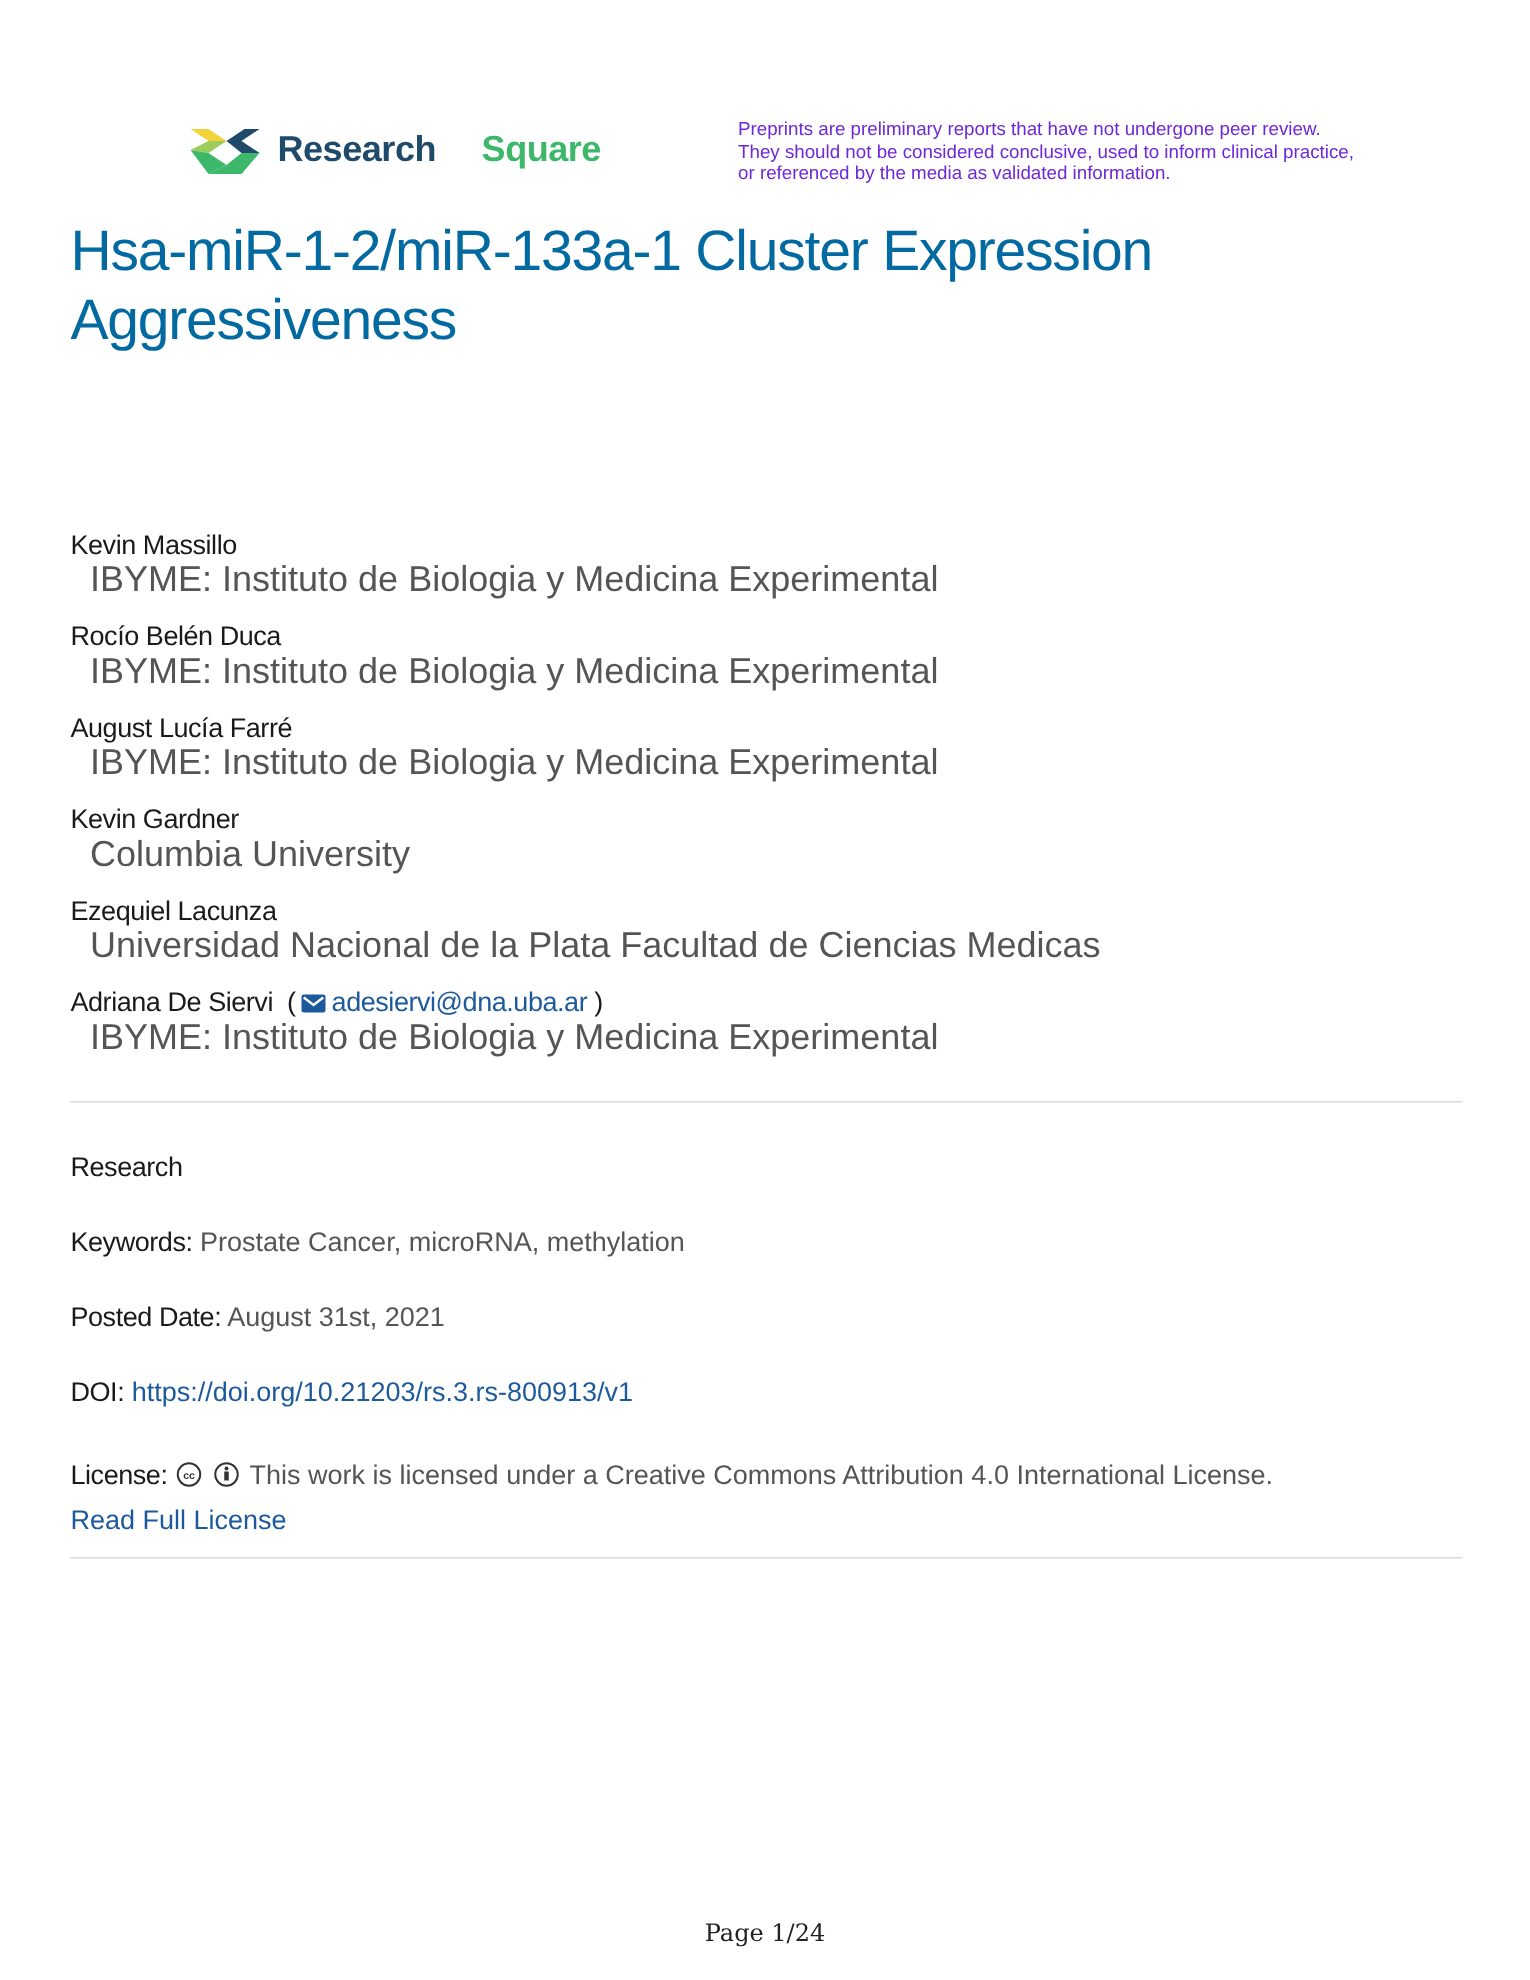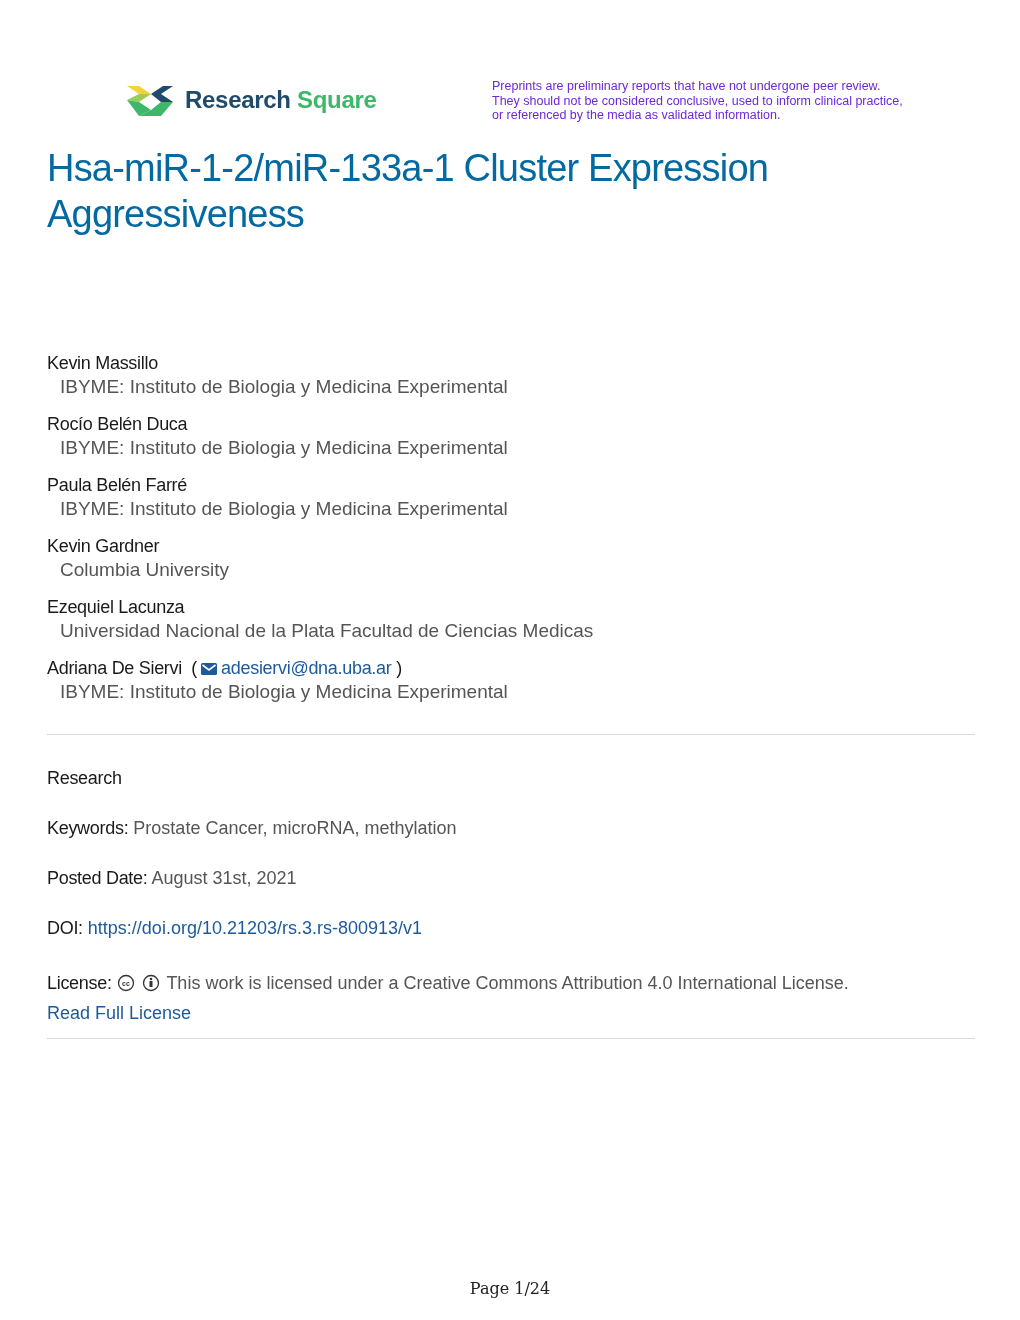--- a/index.html
+++ b/index.html
@@ -2,29 +2,29 @@
 <html><head>
 <meta charset="utf-8">
 <style>
   html, body { margin: 0; padding: 0; background: #ffffff; }
   body { width: 1020px; height: 1320px; position: relative; overflow: hidden;
          font-family: "Liberation Sans", sans-serif; color: #333; }
   .header { position: absolute; left: 125px; top: 82px; display: flex; align-items: center; }
   .logo-mark { width: 50px; height: 36px; margin-right: 10px; }
   .logo-text { font-size: 24px; font-weight: bold; letter-spacing: -0.3px; }
   .logo-research { color: #1f4a6a; }
-  .logo-square { color: #3db86b; }
+  .logo-square { color: #3db86b; margin-left: 24px; }
   .disclaimer { position: absolute; left: 462px; top: 79px; width: 470px;
                 font-size: 12.5px; line-height: 14.5px; color: #6d28d9; margin-left: 30px; }
   .title { position: absolute; left: 47px; top: 146px; width: 900px;
            font-size: 38px; line-height: 45.5px; color: #0369a1; font-weight: normal;
            letter-spacing: -0.8px; margin: 0; }
   .authors { position: absolute; left: 47px; top: 352px; width: 930px; }
   .author-name { font-size: 18px; color: #1a1a1a; line-height: 22px; height: 24px; letter-spacing: -0.3px; }
-  .author-aff { font-size: 19px; color: #555; line-height: 22px; height: 37px; padding-left: 13px; }
+  .author-aff { font-size: 24px; color: #555; line-height: 22px; height: 37px; padding-left: 13px; }
   .email-link { color: #1d5a9c; }
   .env-icon { display: inline-block; vertical-align: -2px; margin: 0 3px; }
   .rule { position: absolute; left: 47px; width: 928px; height: 1px; background: #d9d9d9; }
   .meta { position: absolute; left: 47px; font-size: 18px; color: #1a1a1a; }
   .meta .label { color: #1a1a1a; letter-spacing: -0.3px; }
   .meta .val { color: #555; }
   .meta a { color: #1d5a9c; text-decoration: none; }
   .cc-icon { display: inline-block; vertical-align: -3px; margin-right: 2px; }
   .footer { position: absolute; left: 0; width: 1020px; top: 1279px; text-align: center;
             font-family: "DejaVu Serif", serif; font-size: 16px; color: #222; }
@@ -56,21 +56,21 @@
 <h1 class="title">
   <div>Hsa-miR-1-2/miR-133a-1 Cluster Expression</div>
   <div>Aggressiveness</div>
 </h1>
 
 <div class="authors">
   <div class="author-name">Kevin Massillo</div>
   <div class="author-aff">IBYME: Instituto de Biologia y Medicina Experimental</div>
   <div class="author-name">Rocío Belén Duca</div>
   <div class="author-aff">IBYME: Instituto de Biologia y Medicina Experimental</div>
-  <div class="author-name">Paula Belén Farré</div>
+  <div class="author-name">August Lucía Farré</div>
   <div class="author-aff">IBYME: Instituto de Biologia y Medicina Experimental</div>
   <div class="author-name">Kevin Gardner</div>
   <div class="author-aff">Columbia University</div>
   <div class="author-name">Ezequiel Lacunza</div>
   <div class="author-aff">Universidad Nacional de la Plata Facultad de Ciencias Medicas</div>
   <div class="author-name">
     <span>Adriana De Siervi</span>
     <span>&nbsp;(</span><svg class="env-icon" width="18" height="14" viewBox="0 0 18 14">
         <rect x="1" y="1" width="16" height="12" rx="1.5" fill="#1d5a9c"></rect>
         <polyline points="2.5,3 9,8 15.5,3" fill="none" stroke="#ffffff" stroke-width="1.6"></polyline>

